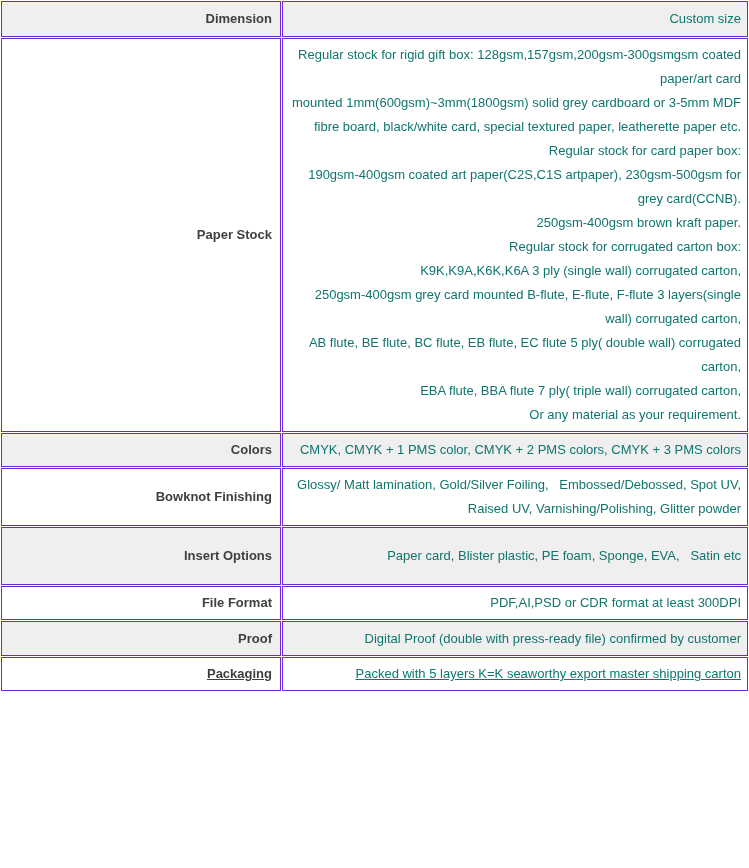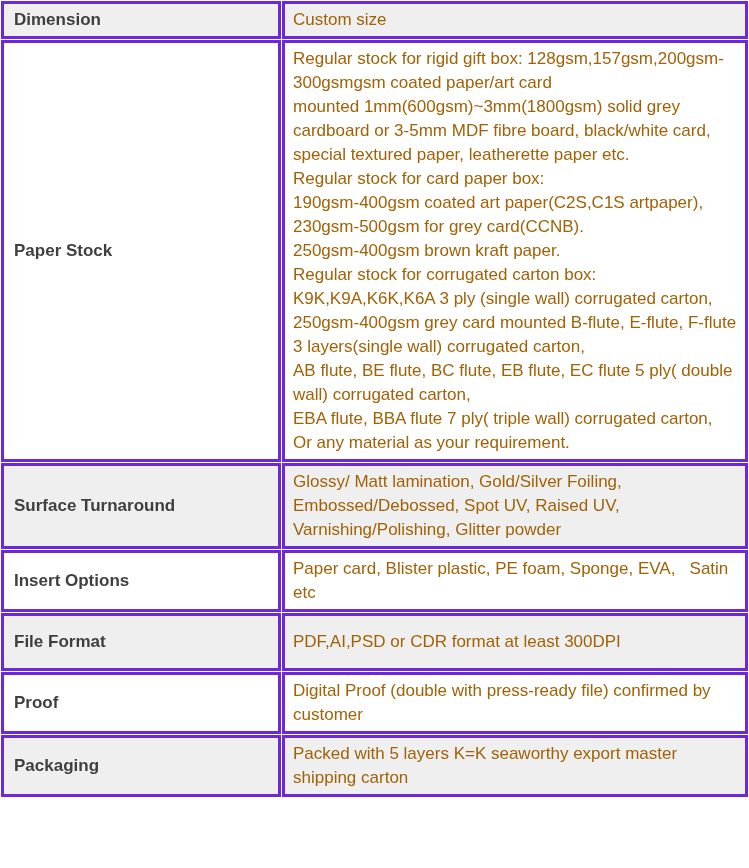--- a/index.html
+++ b/index.html
@@ -15,32 +15,33 @@
     width: 749px;
     table-layout: fixed;
     border-collapse: separate;
     border-spacing: 1px;
     background: #ffffff;
   }
   col.col-label { width: 280px; }
   col.col-value { width: 466px; }
   td {
     box-sizing: border-box;
-    border: 3px solid #6d28d9;
-    font-size: 17px;
+    border: 1px solid #6d28d9;
+    font-size: 13px;
     line-height: 24px;
     vertical-align: middle;
+    text-align: right;
   }
   td.label-cell {
     font-weight: bold;
     color: #3f3f3f;
     padding: 4px 8px 4px 10px;
   }
   td.value-cell {
-    color: #a16207;
+    color: #0f766e;
     padding: 4px 6px 4px 8px;
     white-space: pre-wrap;
     overflow-wrap: break-word;
   }
   
   tr:nth-child(odd) td { background: #efefef; }
   tr:nth-child(even) td { background: #ffffff; }
   
   tr:nth-child(1) td  { height: 36px; }
   tr:nth-child(2) td  { height: 53px; }
@@ -75,21 +76,25 @@
 190gsm-400gsm coated art paper(C2S,C1S artpaper), 230gsm-500gsm for grey card(CCNB).
 250gsm-400gsm brown kraft paper.
 Regular stock for corrugated carton box:
 K9K,K9A,K6K,K6A 3 ply (single wall) corrugated carton,
 250gsm-400gsm grey card mounted B-flute, E-flute, F-flute 3 layers(single wall) corrugated carton,
 AB flute, BE flute, BC flute, EB flute, EC flute 5 ply( double wall) corrugated carton,
 EBA flute, BBA flute 7 ply( triple wall) corrugated carton,
 Or any material as your requirement.</td>
         </tr>
         <tr>
-          <td class="label-cell">Surface Turnaround</td>
+          <td class="label-cell">Colors</td>
+          <td class="value-cell">CMYK, CMYK + 1 PMS color, CMYK + 2 PMS colors, CMYK + 3 PMS colors</td>
+        </tr>
+        <tr>
+          <td class="label-cell">Bowknot Finishing</td>
           <td class="value-cell">Glossy/ Matt lamination, Gold/Silver Foiling,   Embossed/Debossed, Spot UV, Raised UV, Varnishing/Polishing, Glitter powder</td>
         </tr>
         <tr>
           <td class="label-cell">Insert Options</td>
           <td class="value-cell">Paper card, Blister plastic, PE foam, Sponge, EVA,   Satin etc</td>
         </tr>
         <tr>
           <td class="label-cell">File Format</td>
           <td class="value-cell">PDF,AI,PSD or CDR format at least 300DPI</td>
         </tr>

